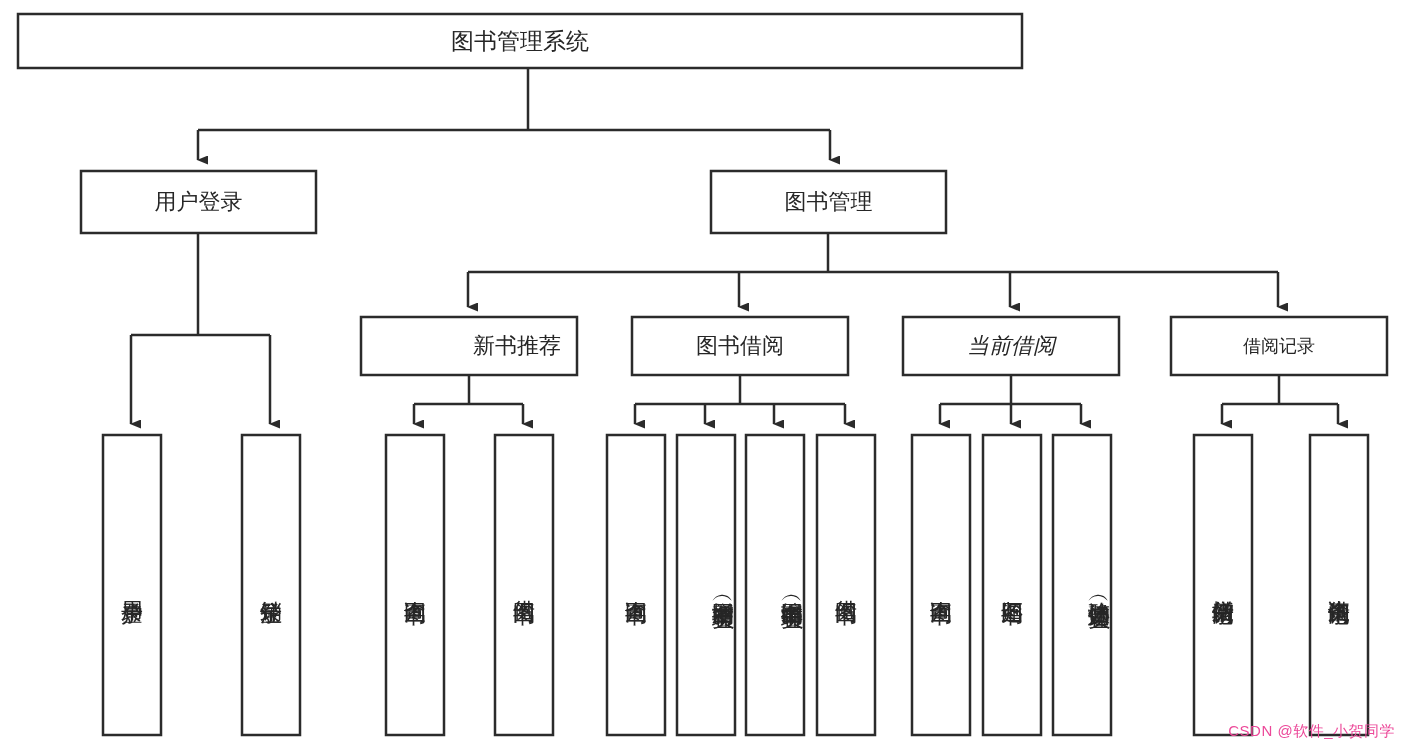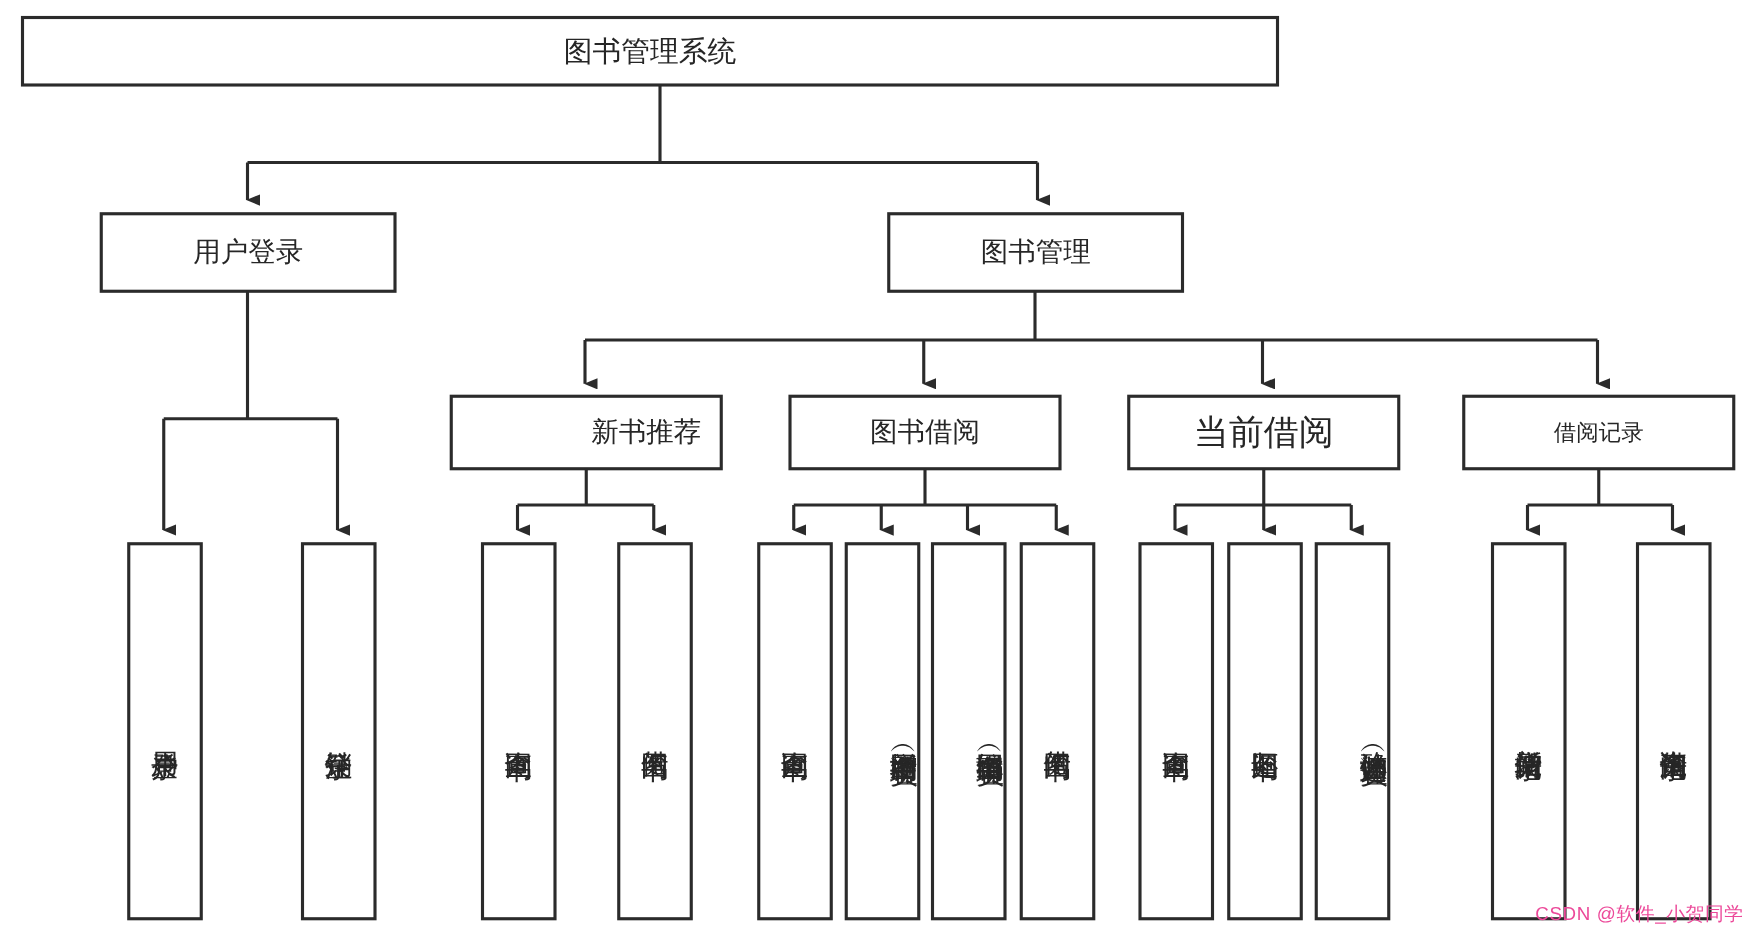--- a/index.html
+++ b/index.html
@@ -148,21 +148,21 @@
     <rect class="node-box" x="1310" y="435" width="58" height="300"></rect>
   </svg>
 
   <div style="position:absolute;left:18px;top:14px;width:1004px;height:54px;display:flex;align-items:center;justify-content:center;font-size:23px;color:#262626;">图书管理系统</div>
 
   <div style="position:absolute;left:81px;top:171px;width:235px;height:62px;display:flex;align-items:center;justify-content:center;font-size:22px;color:#262626;">用户登录</div>
   <div style="position:absolute;left:711px;top:171px;width:235px;height:62px;display:flex;align-items:center;justify-content:center;font-size:22px;color:#262626;">图书管理</div>
 
   <div style="position:absolute;left:361px;top:317px;width:216px;height:58px;display:flex;align-items:center;justify-content:center;font-size:22px;color:#262626;padding-left:48px;">新书推荐</div>
   <div style="position:absolute;left:632px;top:317px;width:216px;height:58px;display:flex;align-items:center;justify-content:center;font-size:22px;color:#262626;text-align:right;">图书借阅</div>
-  <div style="position:absolute;left:903px;top:317px;width:216px;height:58px;display:flex;align-items:center;justify-content:center;font-size:28px;color:#262626;">当前借阅</div>
+  <div style="position:absolute;left:903px;top:317px;width:216px;height:58px;display:flex;align-items:center;justify-content:center;font-size:22px;color:#262626;font-style:italic;">当前借阅</div>
   <div style="position:absolute;left:1171px;top:317px;width:216px;height:58px;display:flex;align-items:center;justify-content:center;font-size:18px;color:#262626;">借阅记录</div>
 
   <div class="vert-label centered" style="left:103px;top:435px;width:58px;height:300px;">用户登录</div>
   <div class="vert-label centered" style="left:242px;top:435px;width:58px;height:300px;">注销登录</div>
 
   <div class="vert-label centered" style="left:386px;top:435px;width:58px;height:300px;">查询图书</div>
   <div class="vert-label centered" style="left:495px;top:435px;width:58px;height:300px;">借阅图书</div>
 
   <div class="vert-label centered" style="left:607px;top:435px;width:58px;height:300px;">查询图书</div>
   <div class="vert-label" style="left:677px;top:443px;width:58px;height:290px;">新增图书（管理员）</div>

